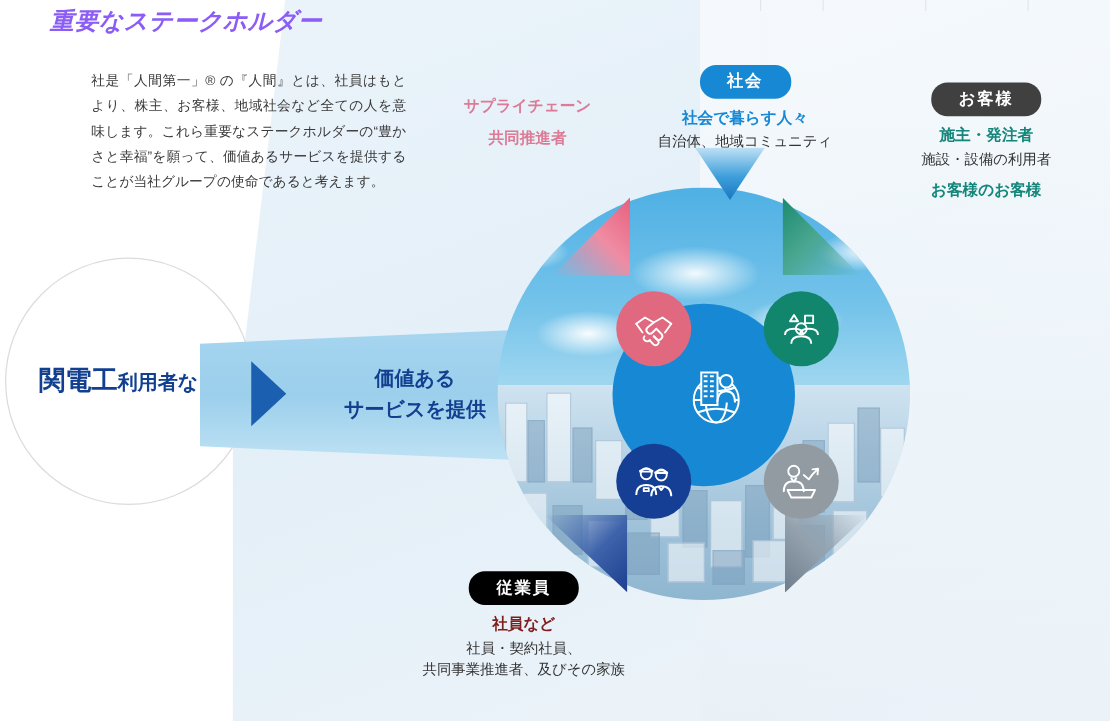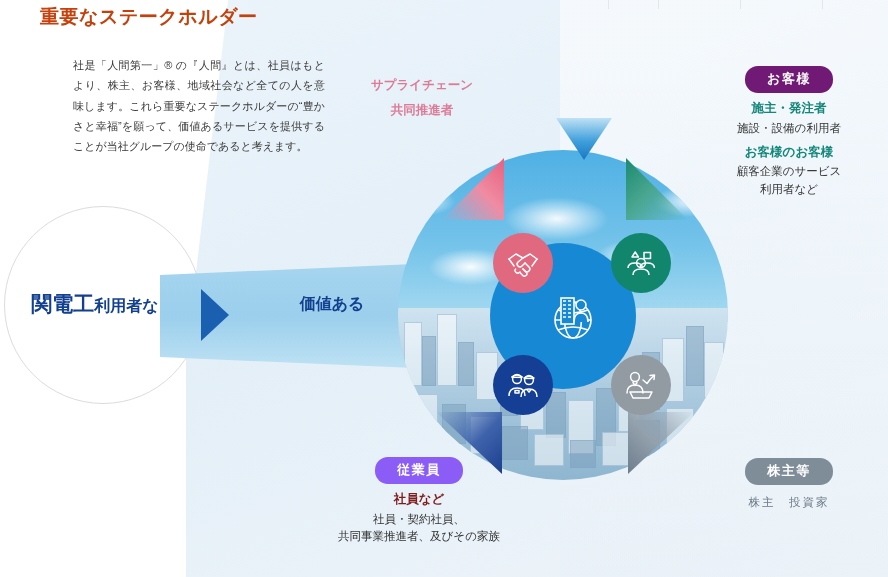--- a/index.html
+++ b/index.html
@@ -22,21 +22,21 @@
   }
   .bg-slab2{
     position:absolute;left:560px;top:0;width:328px;height:577px;
     background:linear-gradient(180deg,#ffffff 0%,#ffffff 10%,#f2f7fb 55%,#e8f0f7 100%);
     opacity:.55;
   }
 
   
   .headline{
     position:absolute;left:40px;top:4px;width:300px;
-    font-size:19px;font-weight:bold;color:#c2410c;letter-spacing:.5px;
+    font-size:19px;font-weight:bold;color:#8b5cf6;letter-spacing:.5px;font-style:italic;
   }
   .lede{
     position:absolute;left:41px;top:55px;width:252px;
     font-size:11px;line-height:1.85;color:#3a3a3a;text-align:justify;margin-left:32px;
   }
 
   
   .logo-circle{
     position:absolute;left:4px;top:206px;width:198px;height:198px;
     border-radius:50%;background:#ffffff;border:1px solid #dcdcdc;
@@ -147,23 +147,23 @@
   .sh-partner{left:318px;top:70px;width:208px;}
   .sh-society{left:492px;top:52px;width:208px;}
   .sh-customer{left:690px;top:66px;width:198px;}
   .sh-employee{left:294px;top:457px;width:250px;}
   .sh-shareholder{left:694px;top:458px;width:190px;}
 
   .c-pink{background:#dd7b96;}
   .t-pink{color:#dd7b96;}
   .c-blue{background:#1789d4;}
   .t-blue{color:#1789d4;}
-  .c-teal{background:#701a75;}
+  .c-teal{background:#404040;}
   .t-teal{color:#14867a;}
-  .c-navy{background:#8b5cf6;}
+  .c-navy{background:#000000;}
   .t-navy{color:#7f1d1d;}
   .c-gray{background:#7f8d99;}
 </style>
 </head>
 <body>
 
 <div id="stage">
 
   <div class="bg-slab"></div>
   <div class="bg-slab2"></div>
@@ -178,20 +178,21 @@
 
   <div class="logo-circle"></div>
   <div class="logo-text">
     <span>関電工</span><span class="sub">利用者など</span>
   </div>
 
   <div class="wedge-band"></div>
   <div class="wedge-arrow"></div>
   <div class="wedge-label">
     <div>価値ある</div>
+    <div>サービスを提供</div>
   </div>
 
   <div class="photo-circle">
     <div class="photo-sky"></div>
     <div class="photo-city">
       <div class="bld" style="left:6px;top:14px;width:16px;height:62px"></div>
       <div class="bld d" style="left:24px;top:28px;width:12px;height:48px"></div>
       <div class="bld" style="left:39px;top:6px;width:18px;height:70px"></div>
       <div class="bld d" style="left:60px;top:34px;width:14px;height:42px"></div>
       <div class="bld" style="left:78px;top:44px;width:20px;height:46px"></div>
@@ -293,35 +294,34 @@
       <polyline points="26,7.5 30.5,7 30,11.5"></polyline>
     </g>
       </svg>
   </div>
 
   <div class="sh sh-partner">
     <div class="sh-sub t-pink">サプライチェーン</div>
     <div class="sh-sub t-pink">共同推進者</div>
   </div>
 
+  <div class="sh sh-society">
+    <span class="pill c-blue">社会</span>
+    <div class="sh-sub t-blue">社会で暮らす人々</div>
+    <div class="sh-det">自治体、地域コミュニティ</div>
+  </div>
 
   <div class="sh sh-customer">
     <span class="pill c-teal">お客様</span>
     <div class="sh-sub t-teal">施主・発注者</div>
     <div class="sh-det">施設・設備の利用者</div>
     <div class="sh-sub t-teal">お客様のお客様</div>
-    <div class="sh-det" style="white-space:pre-line">顧客企業のサービス
-利用者など</div>
   </div>
 
   <div class="sh sh-employee">
     <span class="pill c-navy">従業員</span>
     <div class="sh-sub t-navy">社員など</div>
     <div class="sh-det" style="white-space:pre-line">社員・契約社員、
 共同事業推進者、及びその家族</div>
   </div>
 
-  <div class="sh sh-shareholder">
-    <span class="pill c-gray">株主等</span>
-    <div class="sh-det gray" style="margin-top:9px">株主　投資家</div>
-  </div>
 
 </div>
 
 </body></html>

